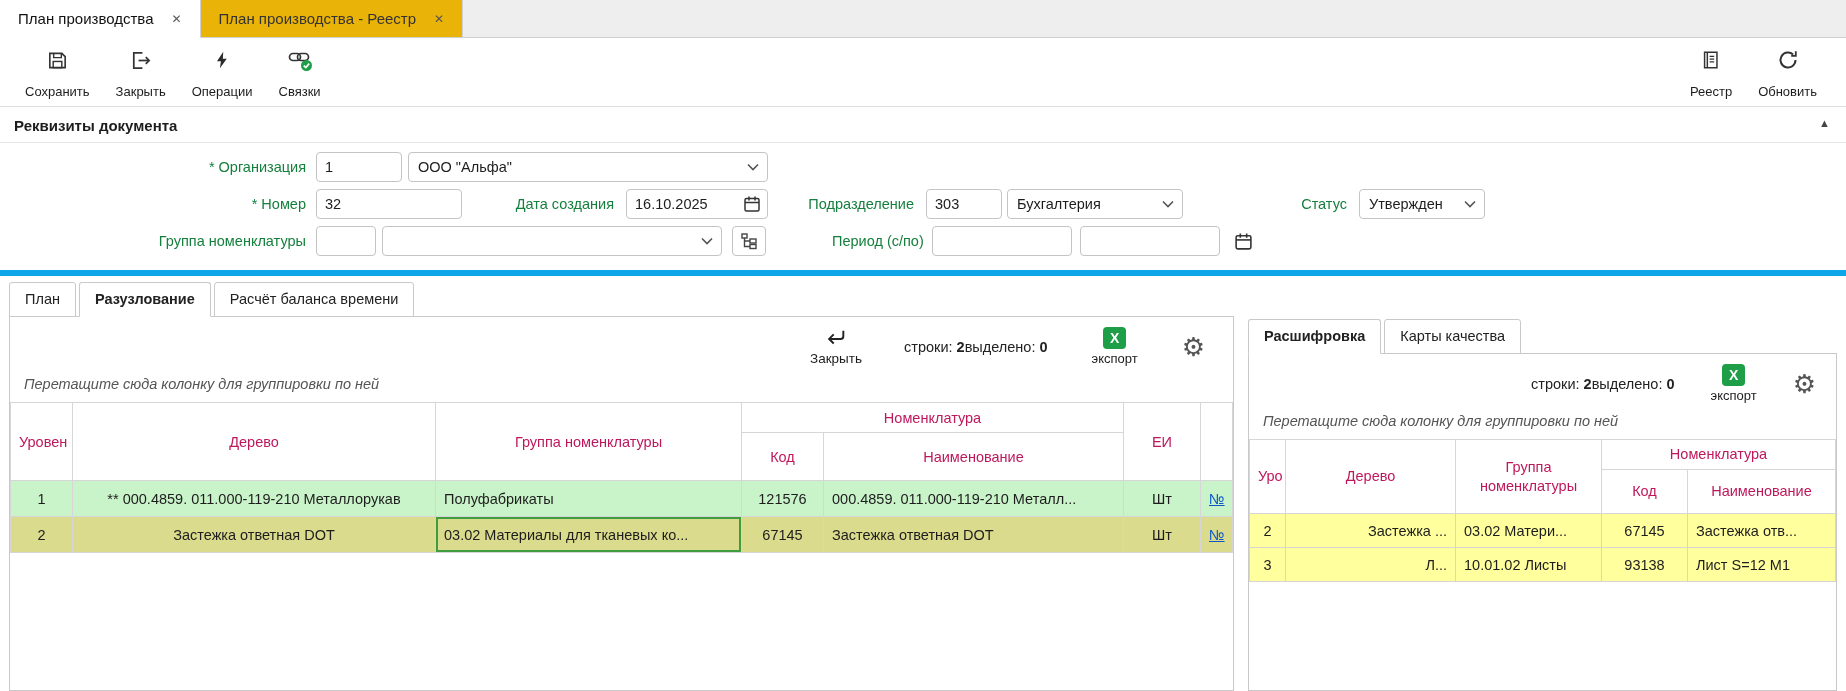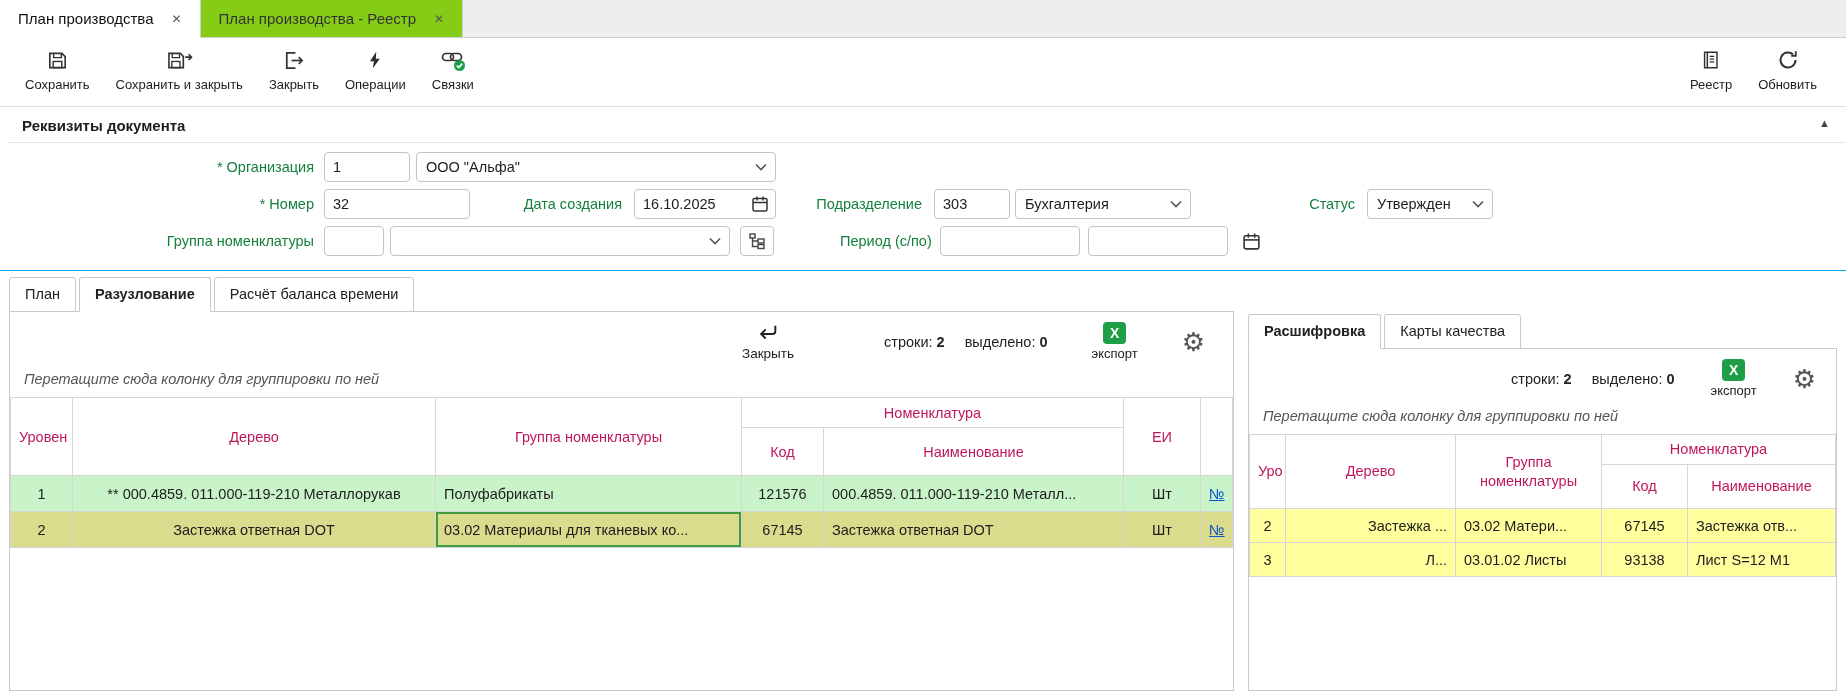--- a/index.html
+++ b/index.html
@@ -8,33 +8,33 @@
     width: 1846px; height: 691px;
     overflow: hidden;
     background: #fff;
     font-family: "Liberation Sans", sans-serif;
     color: #1d1d1d;
   }
   .app { display: flex; flex-direction: column; height: 691px; }
 
   
   .wintabs { height: 38px; background: #eeeeee; border-bottom: 1px solid #d0d0d0; display: flex; align-items: stretch; flex: none; }
-  .wintab { display: flex; align-items: center; gap: 18px; padding: 0 18px; font-size: 15px; border-right: 1px solid #d0d0d0; background: #84cc16; color: #333; cursor: pointer; }
+  .wintab { display: flex; align-items: center; gap: 18px; padding: 0 18px; font-size: 15px; border-right: 1px solid #d0d0d0; background: #eab308; color: #333; cursor: pointer; }
   .wintab.active { background: #fff; margin-bottom: -1px; border-bottom: 1px solid #fff; color: #111; }
   .tab-x { font-size: 12px; color: #555; line-height: 1; }
 
   
   .toolbar { display: flex; align-items: flex-start; padding: 9px 16px 4px 12px; border-bottom: 1px solid #ddd; height: 69px; flex: none; }
-  .tbtn { display: flex; flex-direction: column; align-items: center; gap: 4px; margin: 0 13px; cursor: pointer; }
+  .tbtn { display: flex; flex-direction: column; align-items: center; gap: 11px; margin: 0 13px; cursor: pointer; }
   .tbtn .ticon { height: 26px; display: flex; align-items: center; justify-content: center; }
   .tbtn .tlbl { font-size: 13px; color: #1d1d1d; white-space: nowrap; }
   .tb-spacer { flex: 1; }
 
   
-  .details { border-bottom: 1px solid #0ea5e9; padding-bottom: 8px; flex: none; padding-left: 8px; }
+  .details { border-bottom: 6px solid #0ea5e9; padding-bottom: 8px; flex: none; }
   .details-header { position: relative; padding: 10px 14px 8px; font-weight: bold; font-size: 15px; border-bottom: 1px solid #e6e6e6; margin-bottom: 8px; }
   .collapse { position: absolute; right: 16px; top: 10px; font-size: 11px; color: #444; cursor: pointer; font-weight: normal; }
   .frow { display: flex; align-items: center; height: 32px; margin: 5px 0; }
   .flabel { display: block; text-align: right; font-size: 14.5px; color: #15803d; padding-right: 10px; white-space: nowrap; }
   .lab-main { width: 316px; flex: none; }
   .finput { height: 30px; border: 1px solid #c4c4c4; border-radius: 4px; font-family: inherit; font-size: 14.5px; padding: 0 8px; color: #1d1d1d; background: #fff; outline: none; }
   .fcombo { height: 30px; border: 1px solid #c4c4c4; border-radius: 4px; background: #fff; display: flex; align-items: center; padding: 0 8px 0 9px; font-size: 14.5px; cursor: pointer; }
   .fcombo .ctext { flex: 1; white-space: nowrap; overflow: hidden; }
   .chev { width: 12px; height: 8px; margin-left: 6px; flex: none; }
   .icon-btn { width: 34px; height: 30px; border: 1px solid #c4c4c4; border-radius: 4px; background: #fff; display: flex; align-items: center; justify-content: center; cursor: pointer; }
@@ -49,21 +49,21 @@
   .right-col { flex: 1; display: flex; flex-direction: column; padding-top: 37px; min-height: 0; }
   .tabs-row { display: flex; gap: 3px; margin-bottom: -1px; position: relative; z-index: 2; flex: none; }
   .dtab { background: #fff; border: 1px solid #c9c9c9; border-radius: 3px 3px 0 0; padding: 8px 15px 9px; font-size: 14.5px; color: #222; cursor: pointer; white-space: nowrap; }
   .dtab.active { font-weight: bold; border-bottom: 1px solid #fff; }
   .panel { flex: 1; border: 1px solid #c9c9c9; background: #fff; overflow: hidden; display: flex; flex-direction: column; min-height: 0; }
 
   
   .grid-toolbar { display: flex; align-items: center; justify-content: flex-end; padding: 10px 28px 2px 12px; flex: none; }
   .gt-close { display: flex; flex-direction: column; align-items: center; gap: 2px; margin-right: 42px; cursor: pointer; }
   .gt-close .tlbl { font-size: 13.5px; }
-  .gt-stats { display: flex; gap: 20px; font-size: 14.5px; margin-right: 44px; color: #222; margin-left: 48px; }
+  .gt-stats { display: flex; gap: 0; font-size: 14.5px; margin-right: 44px; color: #222; }
   .gt-stats b { font-weight: bold; }
   .gt-export { display: flex; flex-direction: column; align-items: center; gap: 2px; margin-right: 44px; cursor: pointer; }
   .x-badge { width: 23px; height: 22px; background: var(--excel-green, #1e9e46); color: #fff; font-weight: bold; font-size: 14px; display: flex; align-items: center; justify-content: center; border-radius: 4px; }
   .gt-export .tlbl { font-size: 13px; }
   .gear { font-size: 26px; color: #555; cursor: pointer; line-height: 1; font-family: "DejaVu Sans", sans-serif; }
   .group-hint { font-style: italic; color: #555; font-size: 14.5px; padding: 8px 14px 10px; flex: none; }
 
   
   table.grid { border-collapse: collapse; table-layout: fixed; width: 100%; flex: none; }
   .grid th, .grid td { border: 1px solid #d6d6d6; font-size: 14.5px; font-weight: normal; padding: 4px 8px; white-space: nowrap; overflow: hidden; }
@@ -100,31 +100,20 @@
   <div class="toolbar">
     <div class="tbtn">
       <span class="ticon">
         <svg width="23" height="23" viewBox="0 0 24 24">
             <path d="M4 4.5h12.5L20 8v11.5H4z" fill="none" stroke="#333" stroke-width="1.7"></path>
             <path d="M8 4.5V9h8V4.5" fill="none" stroke="#333" stroke-width="1.5"></path>
             <rect x="7.5" y="13" width="9" height="6.5" fill="none" stroke="#333" stroke-width="1.5"></rect>
           </svg>
       </span>
       <span class="tlbl">Сохранить</span>
-    </div>
-    <div class="tbtn">
-      <span class="ticon">
-        <svg width="27" height="23" viewBox="0 0 28 24">
-            <path d="M3 4.5h12L18 8v11.5H3z" fill="none" stroke="#333" stroke-width="1.7"></path>
-            <path d="M6.5 4.5V9h7.5V4.5" fill="none" stroke="#333" stroke-width="1.4"></path>
-            <rect x="6" y="13" width="8.5" height="6.5" fill="none" stroke="#333" stroke-width="1.4"></rect>
-            <path d="M20 8.5h6M23.5 5.5 26.5 8.5l-3 3" fill="none" stroke="#333" stroke-width="1.7"></path>
-          </svg>
-      </span>
-      <span class="tlbl">Сохранить и закрыть</span>
     </div>
     <div class="tbtn">
       <span class="ticon">
         <svg width="23" height="23" viewBox="0 0 24 24">
             <path d="M14 4H5v16h9" fill="none" stroke="#333" stroke-width="1.8"></path>
             <path d="M10 12h10.5" fill="none" stroke="#333" stroke-width="1.8"></path>
             <path d="M17.5 8.5 21 12l-3.5 3.5" fill="none" stroke="#333" stroke-width="1.8"></path>
           </svg>
       </span>
       <span class="tlbl">Закрыть</span>
@@ -370,21 +359,21 @@
             <tr class="row-yellow">
               <td class="c">2</td>
               <td class="r">Застежка ...</td>
               <td>03.02 Матери...</td>
               <td class="c">67145</td>
               <td>Застежка отв...</td>
             </tr>
             <tr class="row-yellow">
               <td class="c">3</td>
               <td class="r">Л...</td>
-              <td>03.01.02 Листы</td>
+              <td>10.01.02 Листы</td>
               <td class="c">93138</td>
               <td>Лист S=12 М1</td>
             </tr>
           </tbody>
         </table>
       </div>
     </div>
 
   </div>
 </div>

